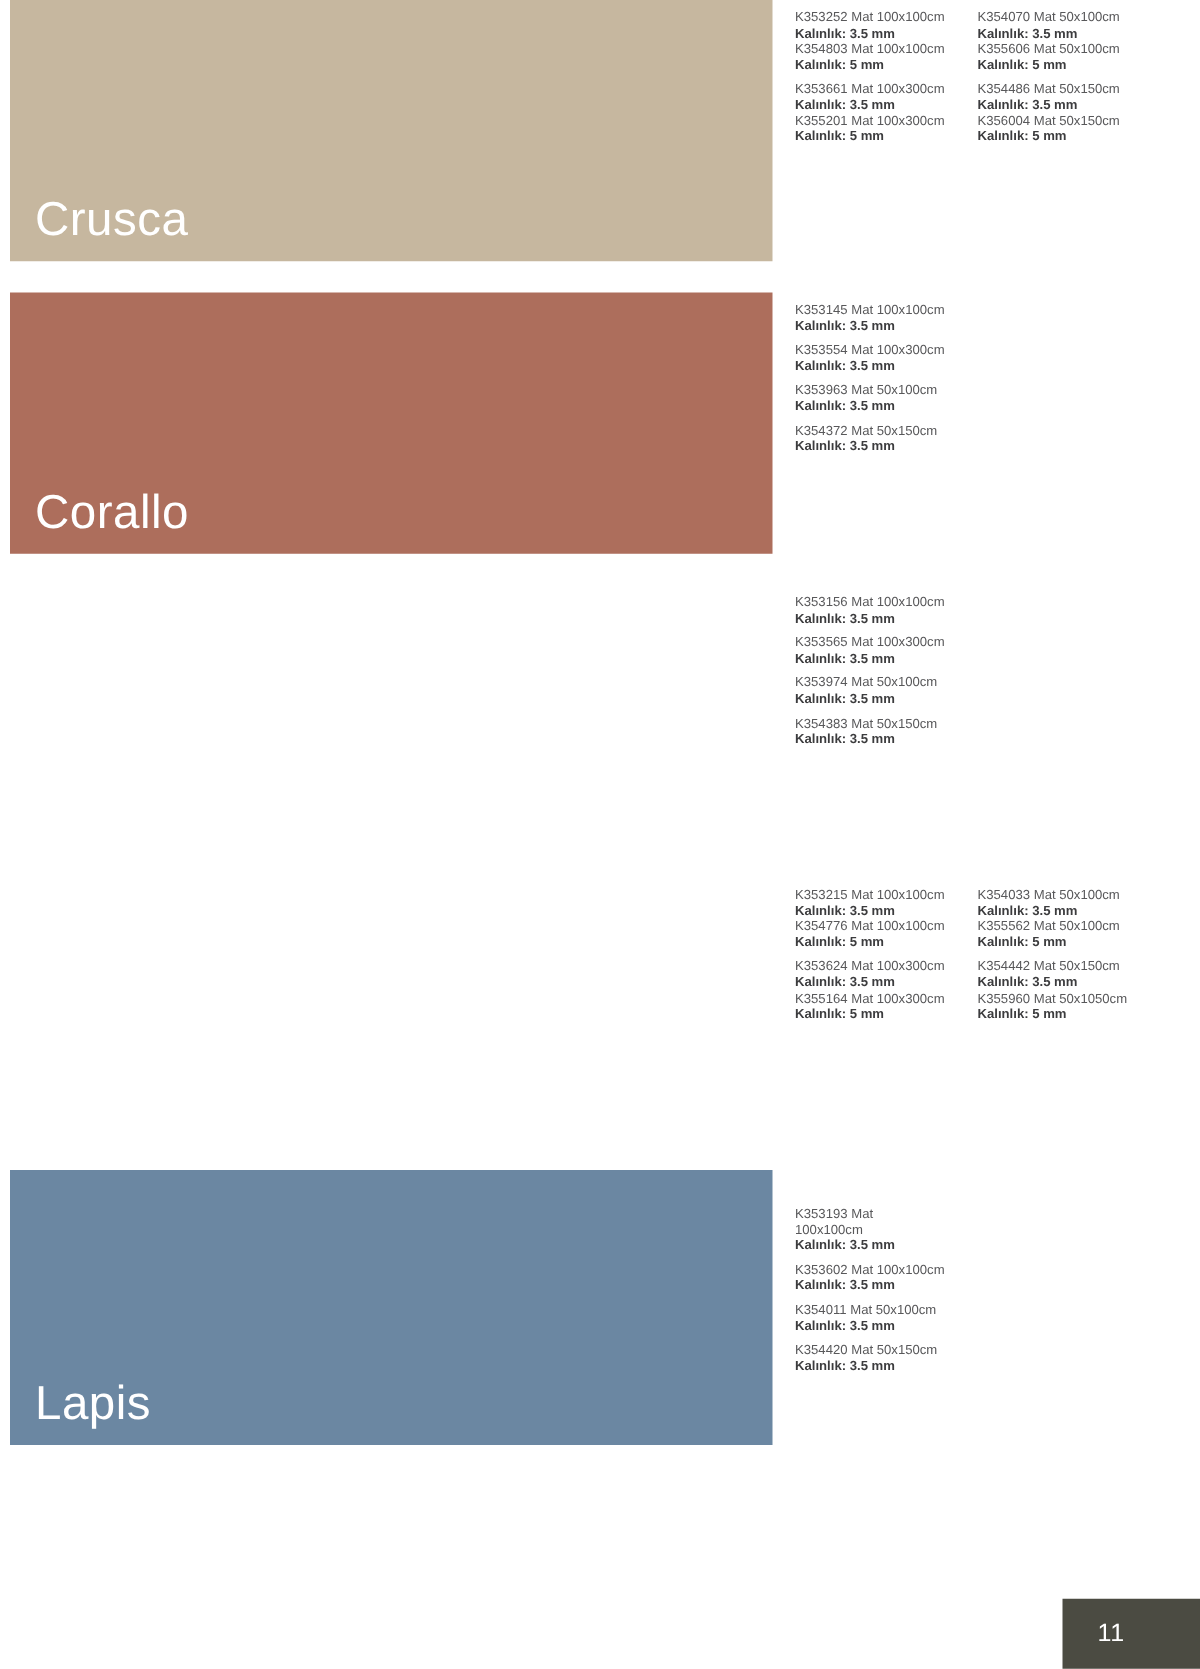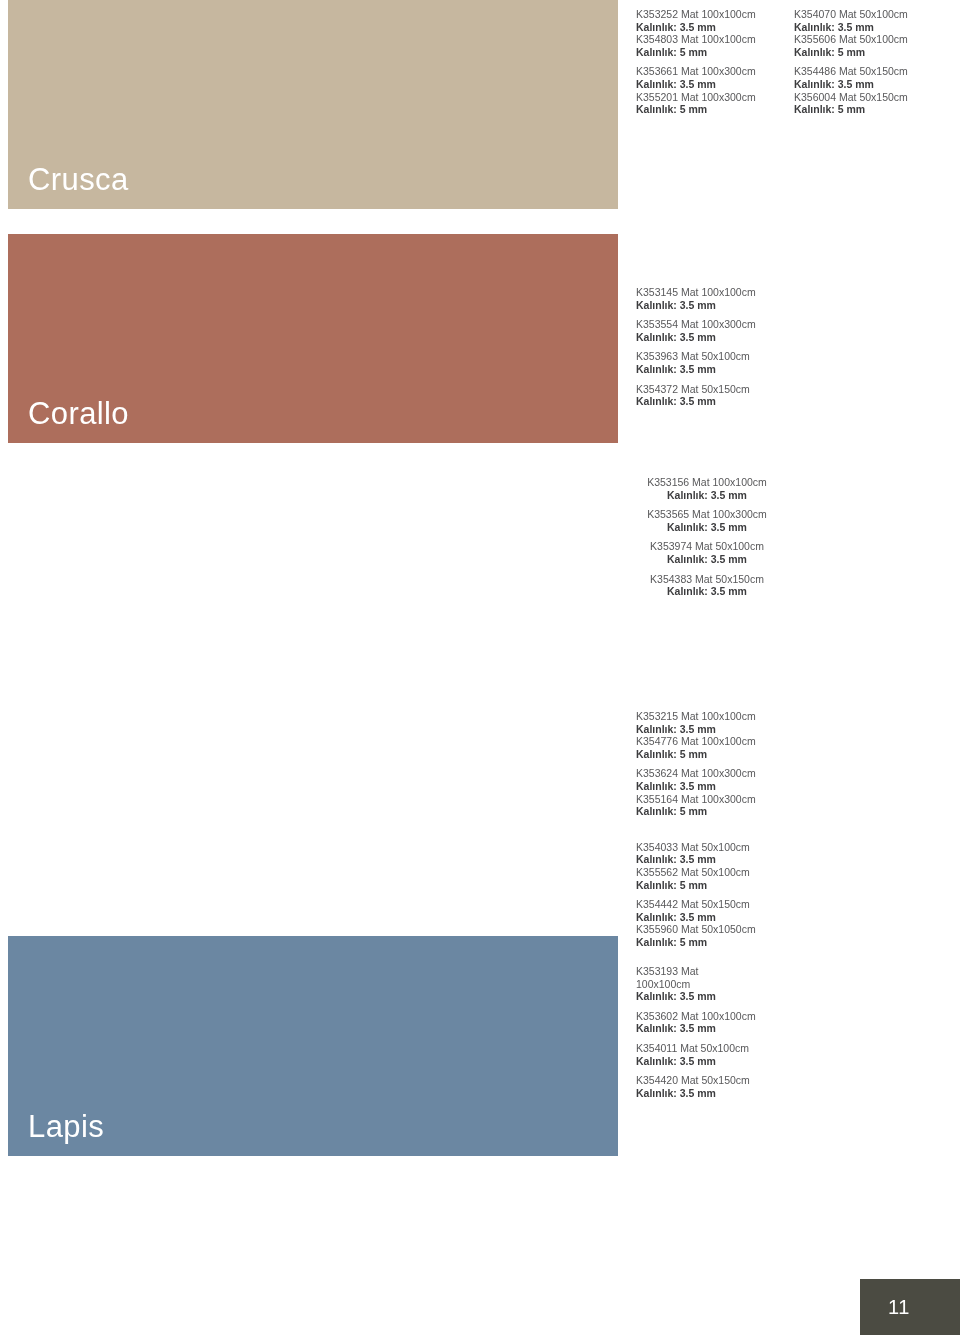--- a/index.html
+++ b/index.html
@@ -37,32 +37,32 @@
     width: 610px;
     height: 100%;
     box-sizing: border-box;
   }
 
   .swatch-name {
     position: absolute;
     left: 20px;
     bottom: 14px;
     color: #ffffff;
-    font-size: 31px;
+    font-size: 38px;
     font-weight: 400;
     letter-spacing: 0.4px;
     line-height: 1;
     white-space: nowrap;
   }
 
   .specs {
     position: absolute;
     top: 0;
     display: flex;
-    gap: 16px;
+    gap: 4px;
   }
 
   .spec-col {
     width: 142px;
   }
 
   .spec-group {
     margin-bottom: 7px;
   }
 
@@ -76,21 +76,21 @@
   .spec-line.thick {
     font-weight: bold;
     color: #3c3c3e;
   }
 
   
   .page-number {
     position: absolute;
     right: 0px;
     bottom: 0px;
-    width: 100px;
+    width: 110px;
     height: 56px;
     background: #4b4b42;
   }
   .page-number span {
     position: absolute;
     left: 28px;
     top: 50%;
     transform: translateY(-50%);
     color: #ffffff;
     font-size: 20px;
@@ -135,21 +135,21 @@
               <div class="spec-line">K356004 Mat 50x150cm</div>
               <div class="spec-line thick">Kalınlık: 5 mm</div>
             </div>
           </div>
         </div>
       </div>
       <div class="section" style="top: 234px; height: 209px;">
         <div class="swatch" style="background: rgb(173, 110, 92);">
           <div class="swatch-name">Corallo</div>
         </div>
-        <div class="specs" style="left: 636px; top: 8px; margin-top: 44px;">
+        <div class="specs" style="left: 636px; top: 8px;">
           <div class="spec-col">
             <div class="spec-group">
               <div class="spec-line">K353145 Mat 100x100cm</div>
               <div class="spec-line thick">Kalınlık: 3.5 mm</div>
             </div>
             <div class="spec-group">
               <div class="spec-line">K353554 Mat 100x300cm</div>
               <div class="spec-line thick">Kalınlık: 3.5 mm</div>
             </div>
             <div class="spec-group">
@@ -157,21 +157,21 @@
               <div class="spec-line thick">Kalınlık: 3.5 mm</div>
             </div>
             <div class="spec-group">
               <div class="spec-line">K354372 Mat 50x150cm</div>
               <div class="spec-line thick">Kalınlık: 3.5 mm</div>
             </div>
           </div>
         </div>
       </div>
       <div class="section" style="top: 468px; height: 209px;">
-        <div class="specs" style="left: 636px; top: 8px; text-align: center;">
+        <div class="specs" style="left: 636px; top: 8px;">
           <div class="spec-col">
             <div class="spec-group">
               <div class="spec-line">K353156 Mat 100x100cm</div>
               <div class="spec-line thick">Kalınlık: 3.5 mm</div>
             </div>
             <div class="spec-group">
               <div class="spec-line">K353565 Mat 100x300cm</div>
               <div class="spec-line thick">Kalınlık: 3.5 mm</div>
             </div>
             <div class="spec-group">
@@ -179,21 +179,21 @@
               <div class="spec-line thick">Kalınlık: 3.5 mm</div>
             </div>
             <div class="spec-group">
               <div class="spec-line">K354383 Mat 50x150cm</div>
               <div class="spec-line thick">Kalınlık: 3.5 mm</div>
             </div>
           </div>
         </div>
       </div>
       <div class="section" style="top: 702px; height: 209px;">
-        <div class="specs" style="left: 636px; top: 8px; flex-direction: column;">
+        <div class="specs" style="left: 636px; top: 8px;">
           <div class="spec-col">
             <div class="spec-group">
               <div class="spec-line">K353215 Mat 100x100cm</div>
               <div class="spec-line thick">Kalınlık: 3.5 mm</div>
               <div class="spec-line">K354776 Mat 100x100cm</div>
               <div class="spec-line thick">Kalınlık: 5 mm</div>
             </div>
             <div class="spec-group">
               <div class="spec-line">K353624 Mat 100x300cm</div>
               <div class="spec-line thick">Kalınlık: 3.5 mm</div>

